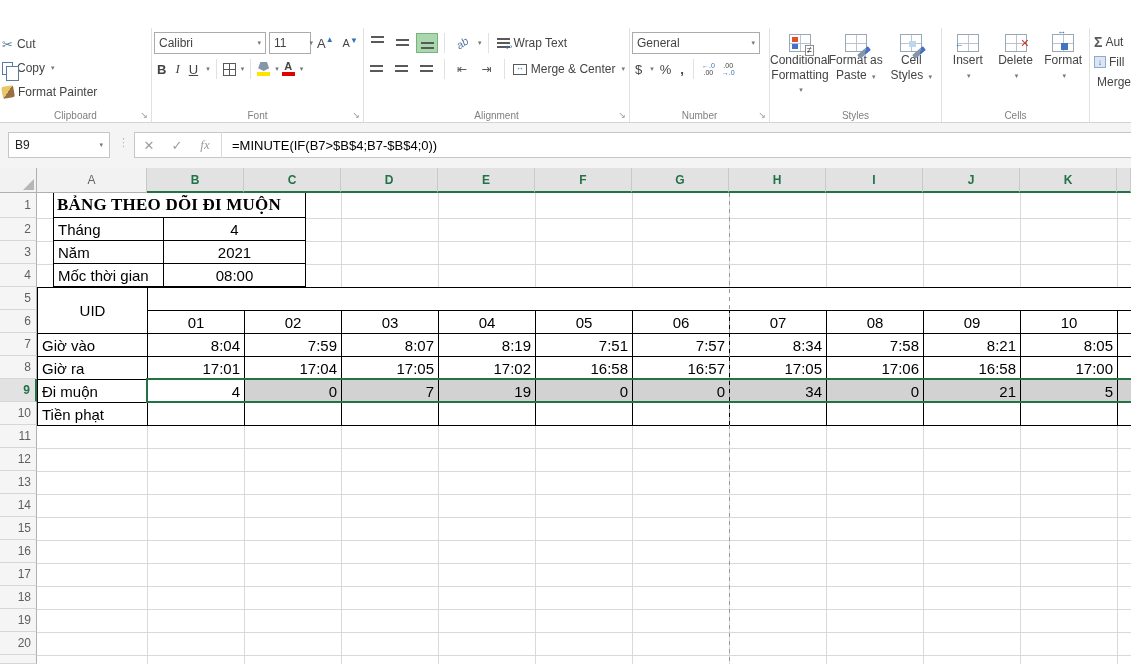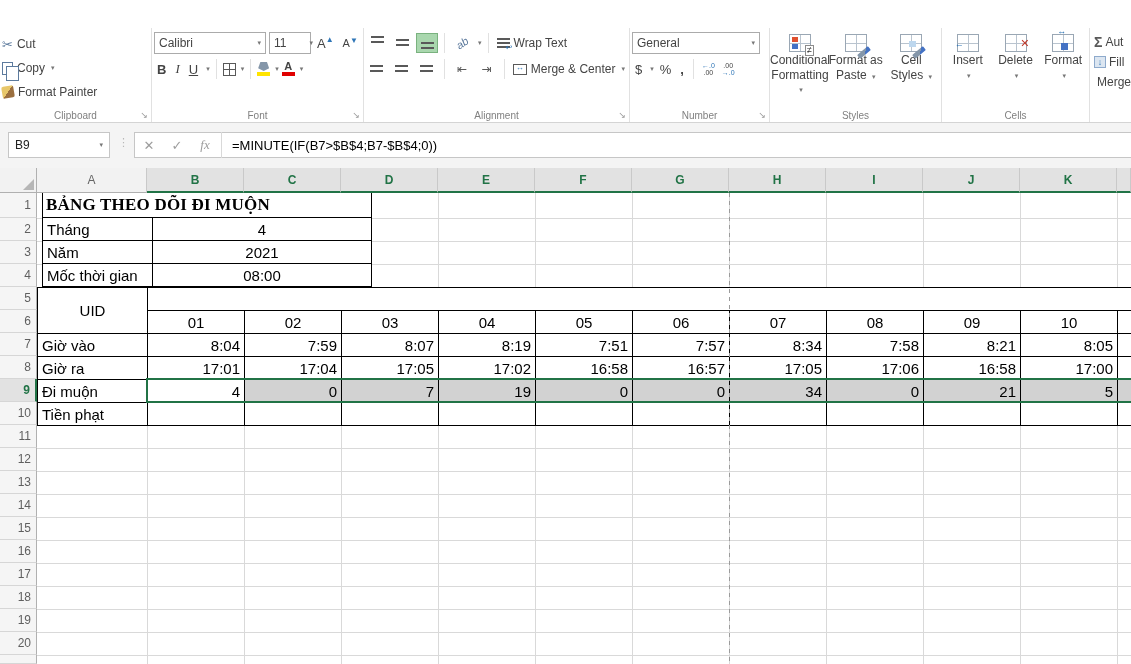--- a/index.html
+++ b/index.html
@@ -137,21 +137,21 @@
     border-bottom:1px solid #d6d6d6; display:flex; align-items:center; justify-content:flex-end;
     padding-right:5px; font-size:12px; color:#5f5f5f; }
   .rhead.sel { background:#e2e2e2; color:#217346; font-weight:700; border-right:2px solid #217346; }
 
   .cells { position:absolute; left:37px; top:25px; right:0; bottom:0; background:#fff;
     background-image:
       repeating-linear-gradient(to bottom, transparent 0 22px, #d9d9d9 22px 23px),
       repeating-linear-gradient(to right, transparent 0 96px, #d9d9d9 96px 97px);
     background-position:0 3px, 14px 0; }
 
-  .info-block { position:absolute; left:5px; top:0; width:330px; background:#fff;
+  .info-block { position:absolute; left:16px; top:0; width:253px; background:#fff;
     border-right:1px solid #000; border-left:1px solid #000; z-index:2; }
   .title-row { height:25px; border-bottom:1px solid #000; display:flex; align-items:center;
     white-space:nowrap; overflow:visible; }
   .sheet-title { font-family:"Liberation Serif","DejaVu Serif",serif; font-weight:bold;
     font-size:17px; color:#000; padding-left:3px; letter-spacing:.2px; }
   .info-row { height:23px; border-bottom:1px solid #000; display:flex; font-size:15px; color:#000; }
   .info-row .lbl { width:110px; border-right:1px solid #000; padding-left:4px; display:flex; align-items:center; }
   .info-row .val { flex:1; display:flex; align-items:center; justify-content:center; }
 
   .uid-block { position:absolute; left:0; top:94px; right:0; z-index:2; display:grid;

